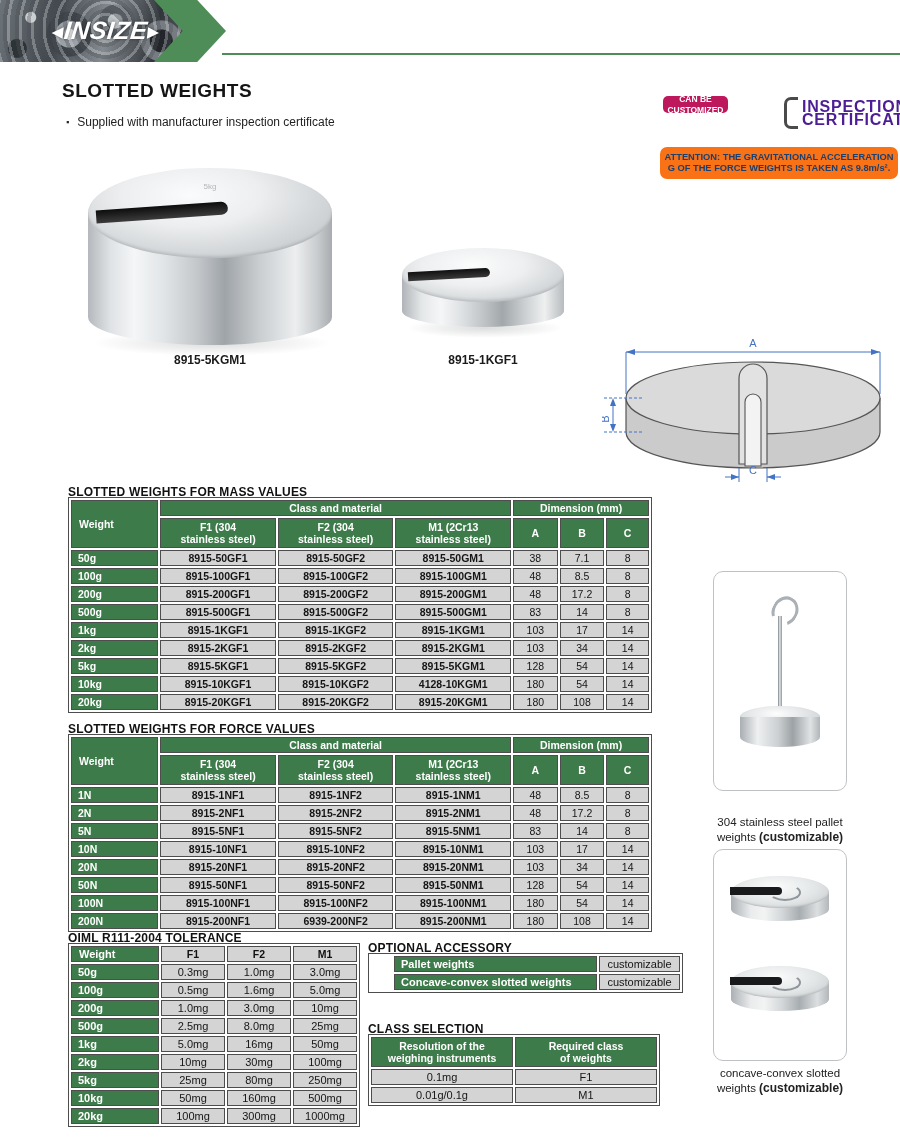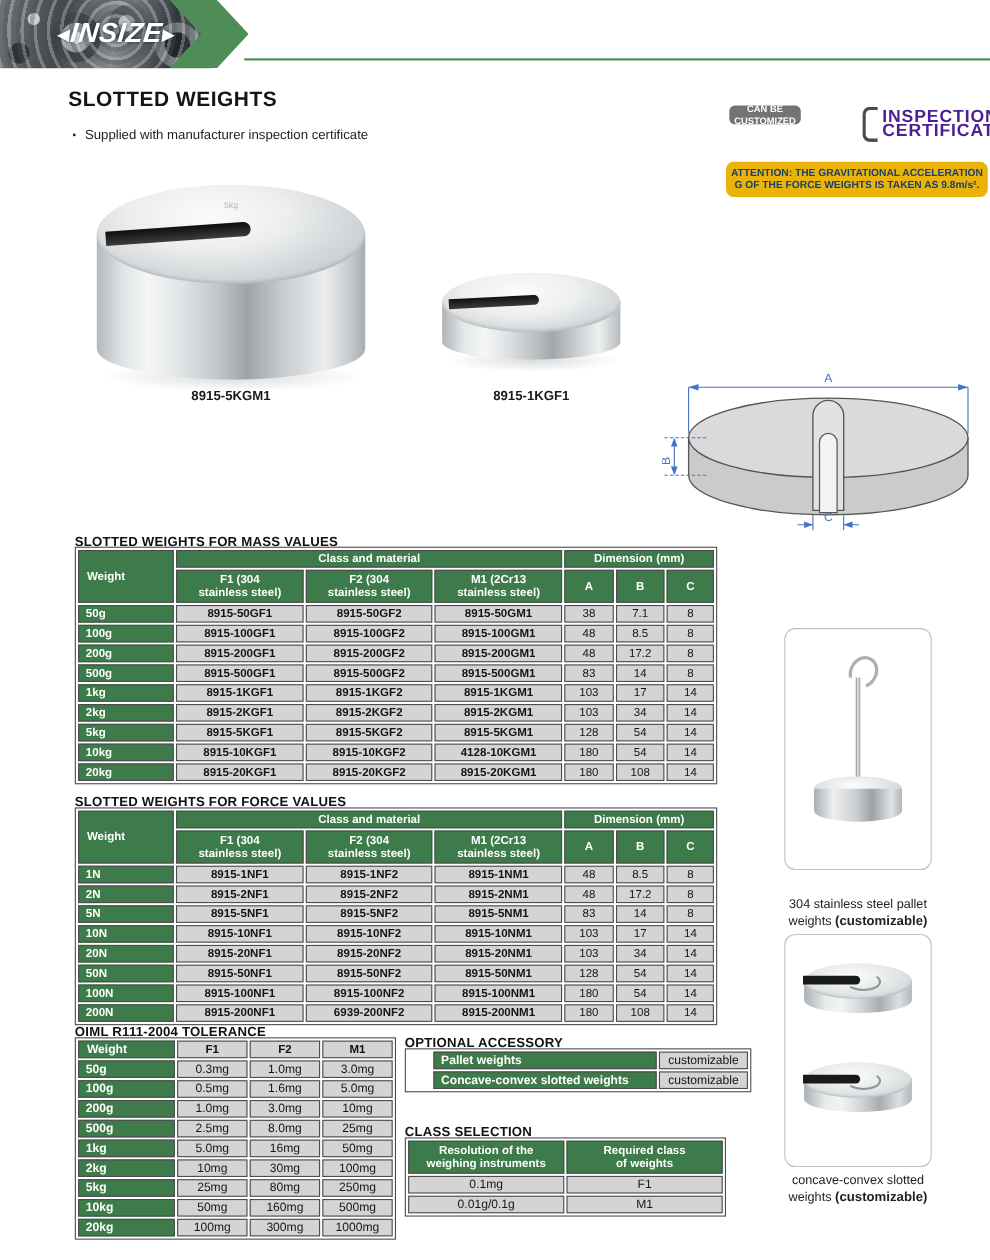--- a/index.html
+++ b/index.html
@@ -23,28 +23,28 @@
       font-size:25px;letter-spacing:.5px;transform:skewX(-6deg);text-shadow:0 0 3px rgba(0,0,0,.55);white-space:nowrap;}
   .hdr-logo .arr{font-size:15px;vertical-align:2px;}
   .hdr-rule{position:absolute;left:222px;top:53px;width:678px;height:2px;background:#4e8d58;}
 
   
   .title{position:absolute;left:62px;top:80px;font-size:19px;font-weight:bold;letter-spacing:.5px;color:#151515;}
   .bullet-line{position:absolute;left:66px;top:115px;font-size:12px;color:#222;}
   .bullet-line .mark{font-size:9px;margin-right:8px;vertical-align:1px;}
 
   
-  .badge-blue{position:absolute;left:663px;top:96px;width:65px;height:17px;border-radius:5px;background:#737373;
+  .badge-blue{position:absolute;left:663px;top:96px;width:65px;height:17px;border-radius:5px;background:#be185d;
       color:#fff;font-weight:bold;font-size:8.5px;line-height:11px;text-align:center;white-space:pre-line;
       display:flex;align-items:center;justify-content:center;}
   .cert{position:absolute;left:784px;top:97px;height:32px;display:flex;align-items:center;}
   .cert-ico{width:11px;height:26px;border:3px solid #4a4a4a;border-right:none;border-radius:7px 0 0 7px;margin-right:4px;}
   .cert-txt{color:#4c1d95;font-weight:900;font-size:16px;line-height:13px;
       letter-spacing:.8px;white-space:pre-line;}
-  .attention{position:absolute;left:660px;top:147px;width:238px;height:32px;border-radius:7px;background:#eab308;
+  .attention{position:absolute;left:660px;top:147px;width:238px;height:32px;border-radius:7px;background:#f97316;
       color:#1B3F6E;font-weight:bold;font-size:9.3px;line-height:11.5px;text-align:center;white-space:pre-line;
       display:flex;align-items:center;justify-content:center;}
 
   
   .wshadow{position:absolute;border-radius:50%;background:radial-gradient(ellipse,rgba(60,64,68,.18),transparent 70%);}
   .w-big{position:absolute;left:88px;top:168px;width:244px;height:180px;}
   .w-big .body{position:absolute;left:0;top:44px;width:244px;height:133px;
       background:linear-gradient(90deg,#b4b8bc 0%,#dfe2e4 9%,#f4f6f7 19%,#e2e5e7 31%,#c3c7ca 45%,#9fa4a8 56%,#c9cdd0 70%,#eceeef 85%,#c9ccce 94%,#a8acb0 100%);
       border-radius:0 0 122px 122px / 0 0 28px 28px;}
   .w-big .cap{position:absolute;left:0;top:0;width:244px;height:90px;border-radius:50%;

